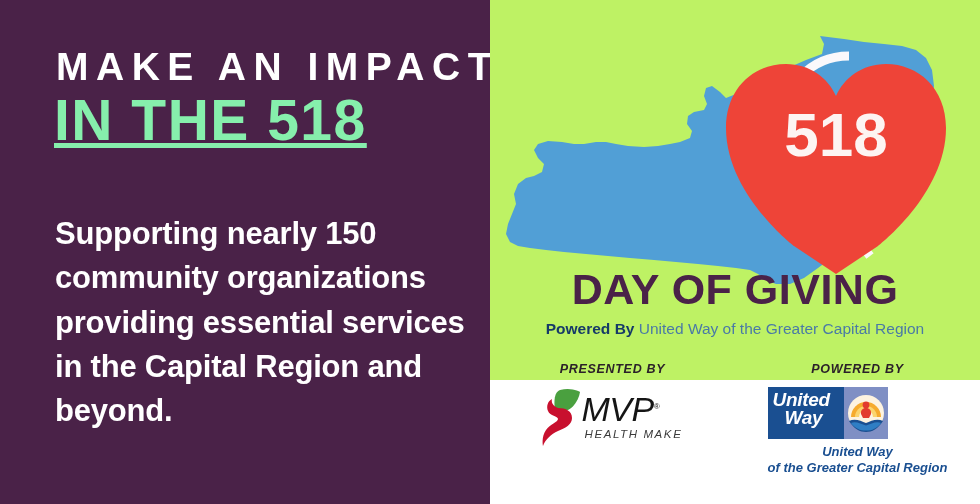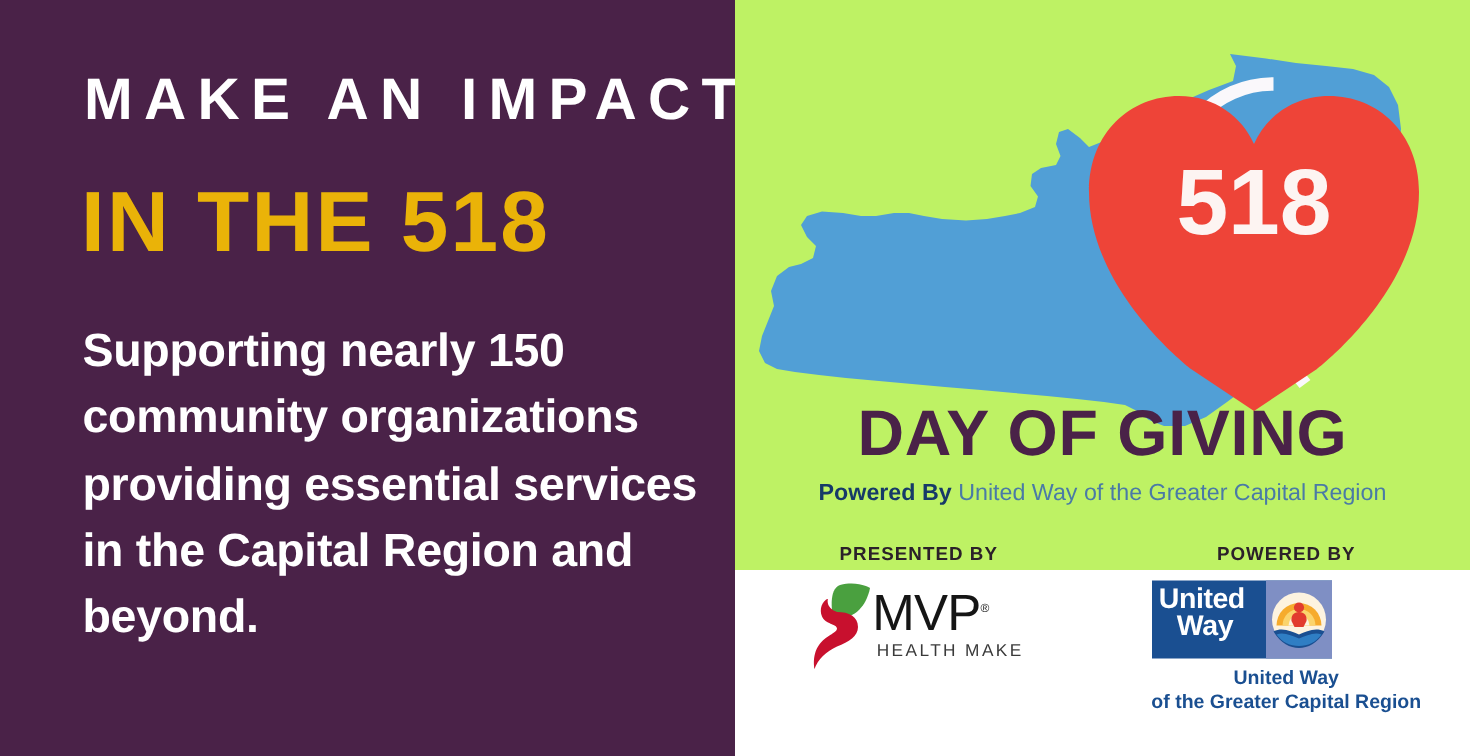--- a/index.html
+++ b/index.html
@@ -35,27 +35,28 @@
     color: #ffffff;
     font-size: 39px;
     font-weight: bold;
     letter-spacing: 7.5px;
     line-height: 1;
     white-space: nowrap;
   }
   .headline {
     position: absolute;
     left: 54px;
-    top: 120px;
-    color: #eab308;
+    top: 92px;
+    color: #86efac;
     font-size: 57px;
     font-weight: bold;
     letter-spacing: 1.5px;
     line-height: 1;
     white-space: nowrap;
+    text-decoration: underline;
   }
   .subcopy {
     position: absolute;
     left: 55px;
     top: 212px;
     width: 420px;
     color: #ffffff;
     font-size: 31px;
     font-weight: bold;
     line-height: 1.43;
@@ -120,20 +121,21 @@
   .sponsors {
     position: absolute;
     left: 0;
     top: 363px;
     width: 490px;
     display: flex;
   }
   .sponsor {
     flex: 1 1 50%;
     text-align: center;
+    font-style: italic;
   }
   .sponsor-label {
     color: #2b2129;
     font-size: 12.5px;
     font-weight: bold;
     letter-spacing: 0.7px;
     line-height: 1;
   }
 
   

